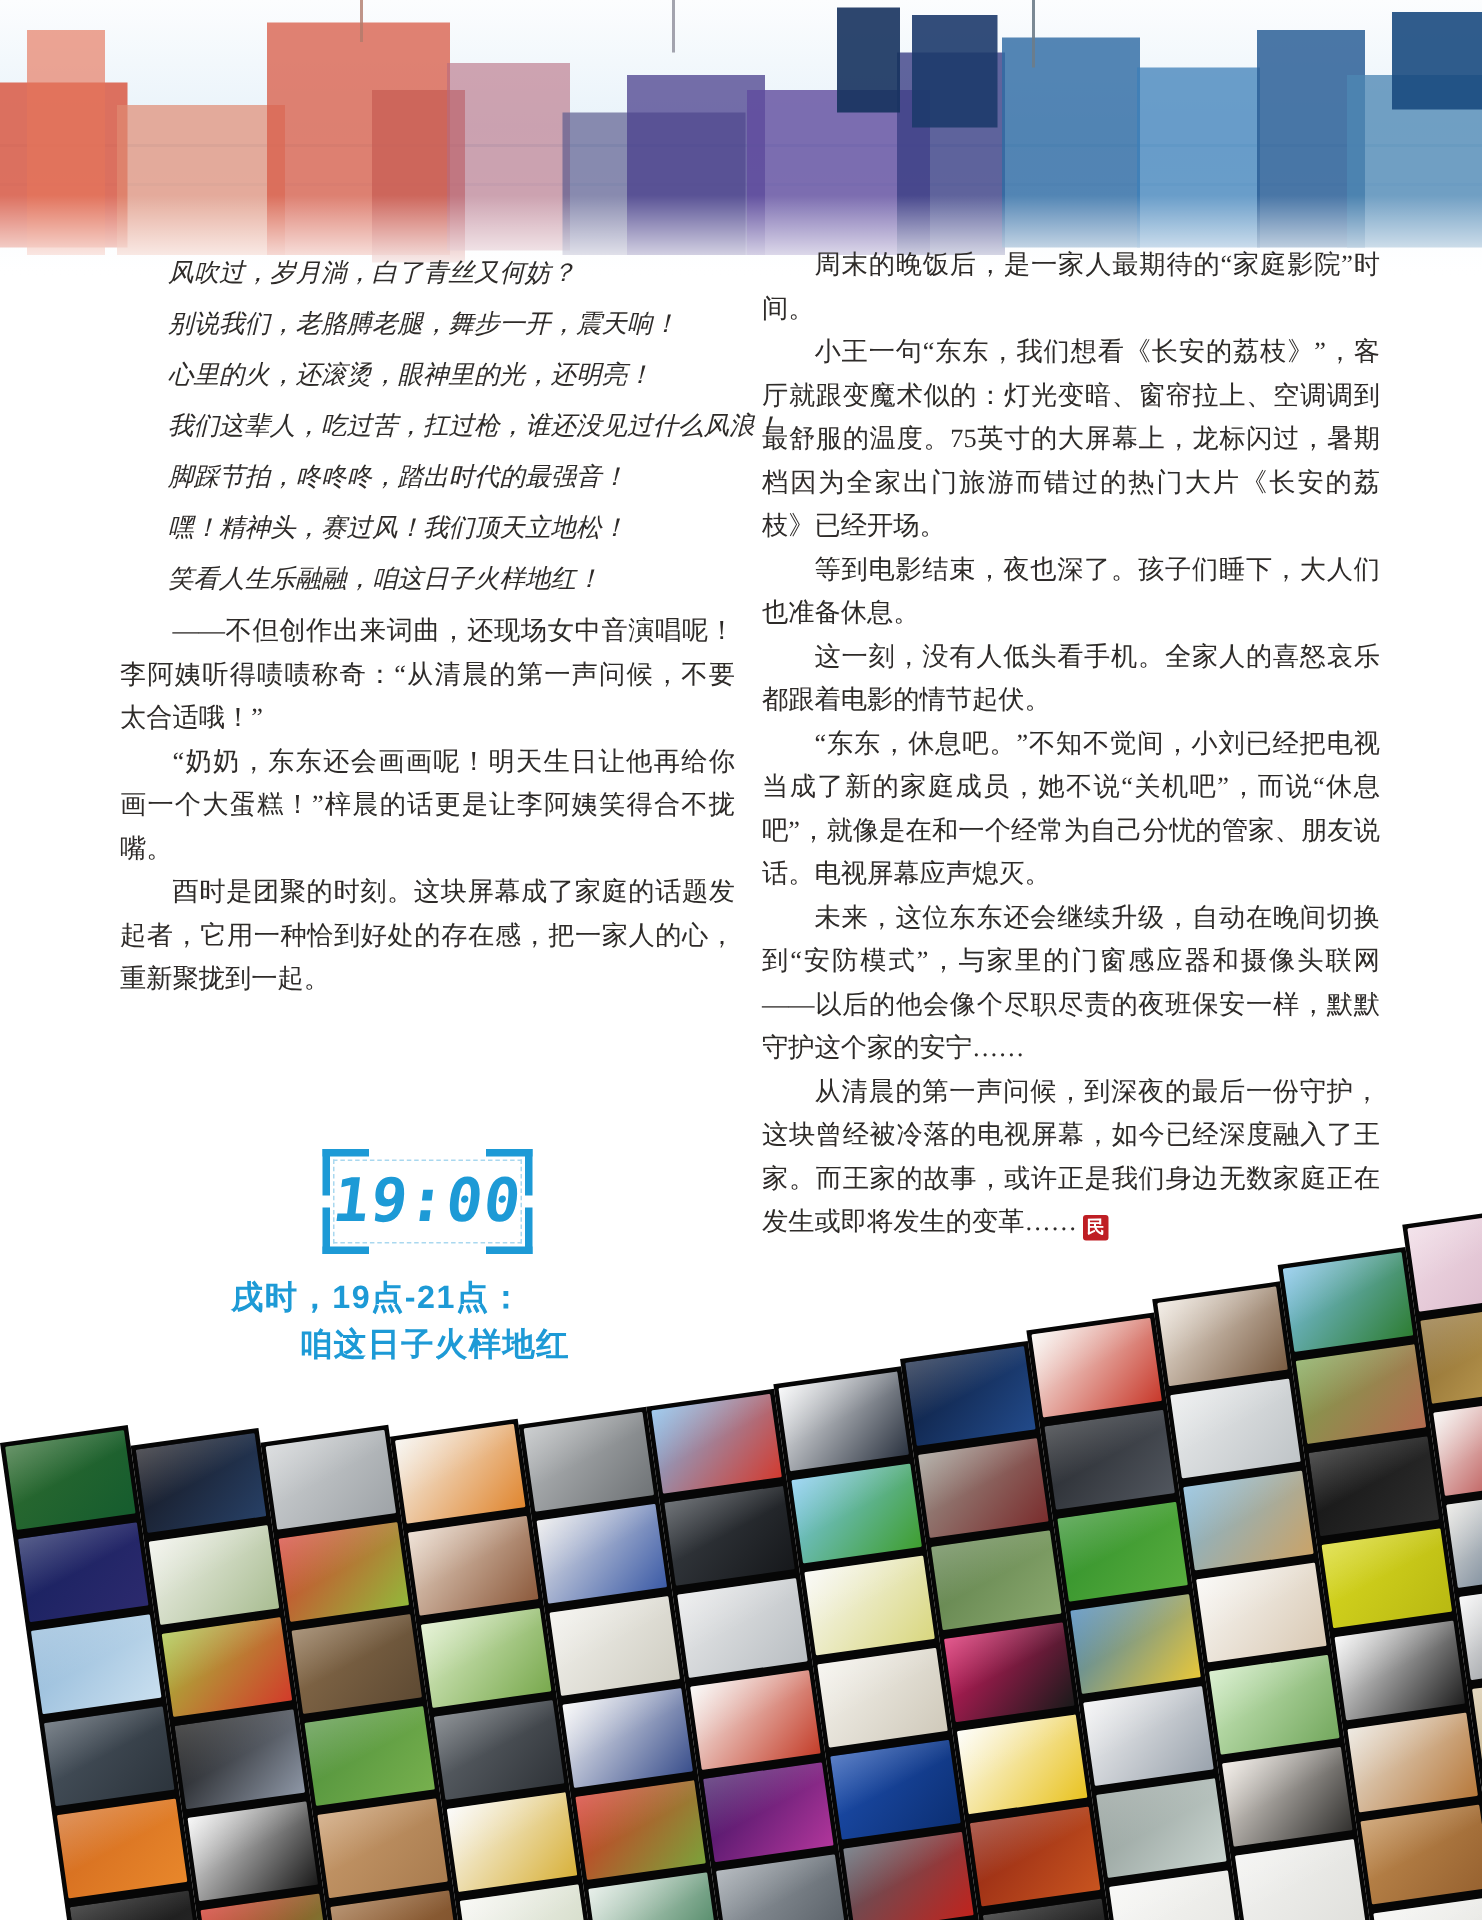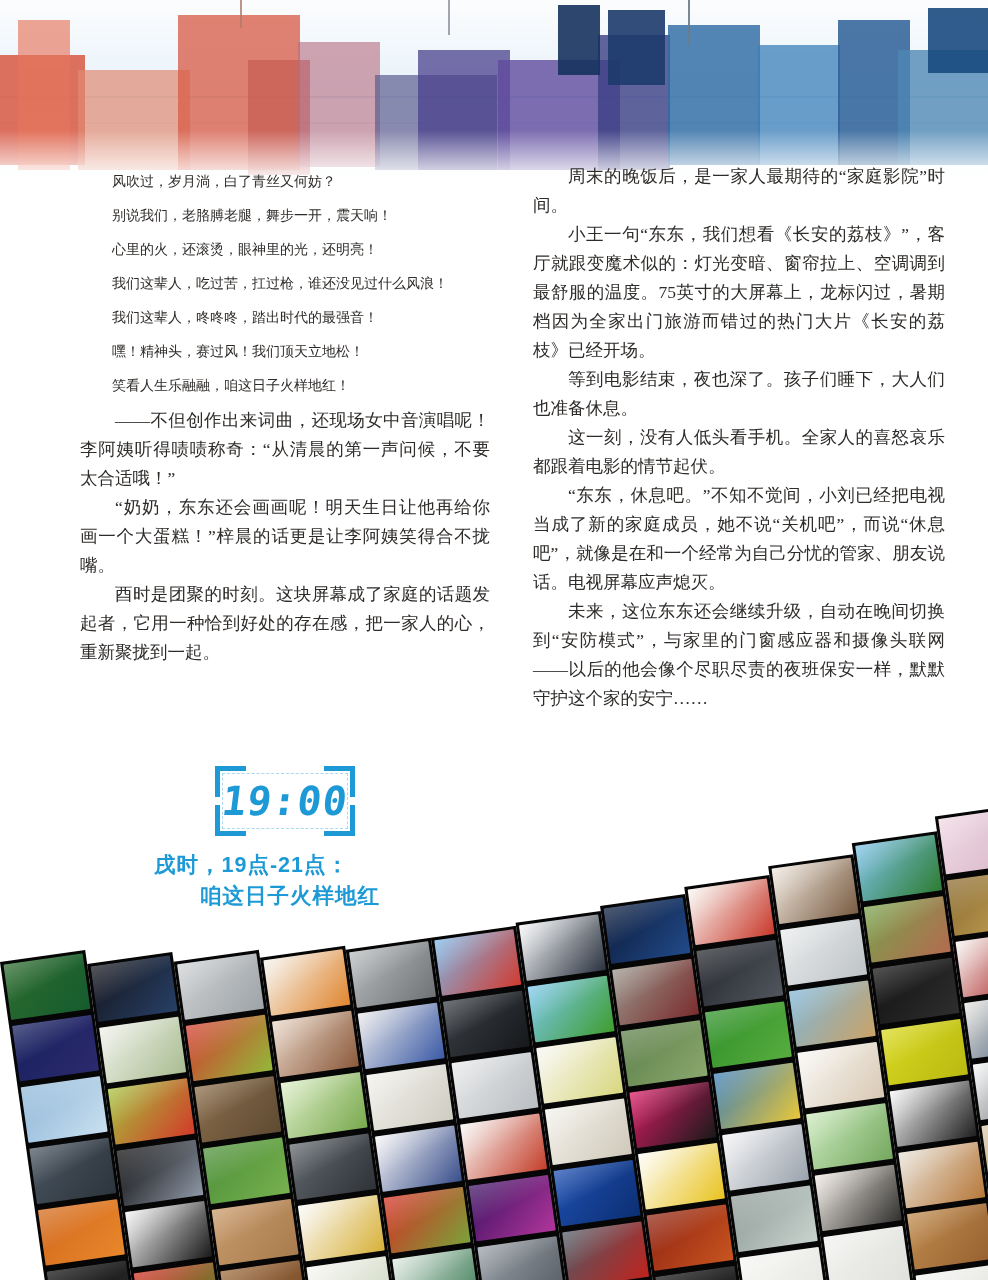--- a/index.html
+++ b/index.html
@@ -10,24 +10,24 @@
   .skyline{position:absolute;top:0;left:0;width:988px;height:185px;overflow:hidden;
            background:linear-gradient(180deg,#fcfdfe 0%,#e9f3fa 45%,#eef6fb 72%,#ffffff 100%);}
   .skyline .b{position:absolute;}
   .sk-streak{position:absolute;left:0;width:988px;height:2px;background:rgba(120,170,205,.25);}
   .sk-fade{position:absolute;left:0;right:0;bottom:0;height:55px;
            background:linear-gradient(180deg,rgba(255,255,255,0),#ffffff);}
 
   
   .col{position:absolute;top:162px;width:410px;font-size:17.5px;line-height:29px;text-align:justify;}
   .col-left{left:80px;}
-  .col-right{left:533px;width:412px;}
+  .col-right{left:508px;width:412px;}
   .col p{margin:0;text-indent:2em;}
   .col p.flush{text-indent:0;}
-  .lyrics{margin:3px 0 3px 32px;font-size:14px;line-height:34px;}
+  .lyrics{margin:3px 0 3px 32px;font-style:italic;font-size:17px;line-height:34px;}
   .lyrics div{white-space:nowrap;}
 
   .seal{display:inline-block;width:17px;height:17px;background:#bf1e24;color:#fff;
         font-family:"Liberation Sans","DejaVu Sans",sans-serif;font-size:12px;font-weight:bold;
         line-height:17px;text-align:center;text-indent:0;vertical-align:-2px;margin-left:4px;border-radius:2px;}
 
   
   .clock-wrap{position:absolute;left:80px;top:768px;width:410px;}
   .clock-frame{position:relative;width:136px;height:66px;margin:0 auto;}
   .clock-dash{position:absolute;inset:5px;border:1px dashed #a9d8ef;}
@@ -83,36 +83,37 @@
       <div class="b" style="left: 240px; top: 0px; width: 2px; height: 28px; background: rgb(176, 122, 108); opacity: 0.8;"></div>
       <div class="sk-fade"></div>
   </div>
 
   <div class="col col-left">
     <div class="lyrics">
       <div>风吹过，岁月淌，白了青丝又何妨？</div>
       <div>别说我们，老胳膊老腿，舞步一开，震天响！</div>
       <div>心里的火，还滚烫，眼神里的光，还明亮！</div>
       <div>我们这辈人，吃过苦，扛过枪，谁还没见过什么风浪！</div>
-      <div>我们这辈人，咚咚咚，踏出时代的最强音！</div>
+      <div>脚踩节拍，咚咚咚，踏出时代的最强音！</div>
       <div>嘿！精神头，赛过风！我们顶天立地松！</div>
       <div>笑看人生乐融融，咱这日子火样地红！</div>
     </div>
     <p>——不但创作出来词曲，还现场女中音演唱呢！李阿姨听得啧啧称奇：“从清晨的第一声问候，不要太合适哦！”</p>
     <p>“奶奶，东东还会画画呢！明天生日让他再给你画一个大蛋糕！”梓晨的话更是让李阿姨笑得合不拢嘴。</p>
     <p>酉时是团聚的时刻。这块屏幕成了家庭的话题发起者，它用一种恰到好处的存在感，把一家人的心，重新聚拢到一起。</p>
   </div>
 
   <div class="col col-right">
     <p>周末的晚饭后，是一家人最期待的“家庭影院”时间。</p>
     <p>小王一句“东东，我们想看《长安的荔枝》”，客厅就跟变魔术似的：灯光变暗、窗帘拉上、空调调到最舒服的温度。75英寸的大屏幕上，龙标闪过，暑期档因为全家出门旅游而错过的热门大片《长安的荔枝》已经开场。</p>
     <p>等到电影结束，夜也深了。孩子们睡下，大人们也准备休息。</p>
     <p>这一刻，没有人低头看手机。全家人的喜怒哀乐都跟着电影的情节起伏。</p>
     <p>“东东，休息吧。”不知不觉间，小刘已经把电视当成了新的家庭成员，她不说“关机吧”，而说“休息吧”，就像是在和一个经常为自己分忧的管家、朋友说话。电视屏幕应声熄灭。</p>
     <p>未来，这位东东还会继续升级，自动在晚间切换到“安防模式”，与家里的门窗感应器和摄像头联网——以后的他会像个尽职尽责的夜班保安一样，默默守护这个家的安宁……</p>
+    <p><span>从清晨的第一声问候，到深夜的最后一份守护，这块曾经被冷落的电视屏幕，如今已经深度融入了王家。而王家的故事，或许正是我们身边无数家庭正在发生或即将发生的变革……</span><span class="seal">民</span></p>
   </div>
 
   <div class="clock-wrap">
     <div class="clock-frame">
       <div class="clock-dash"></div>
       <span class="corner c-tl"></span>
       <span class="corner c-tr"></span>
       <span class="corner c-bl"></span>
       <span class="corner c-br"></span>
       <div class="clock-time">19:00</div>

